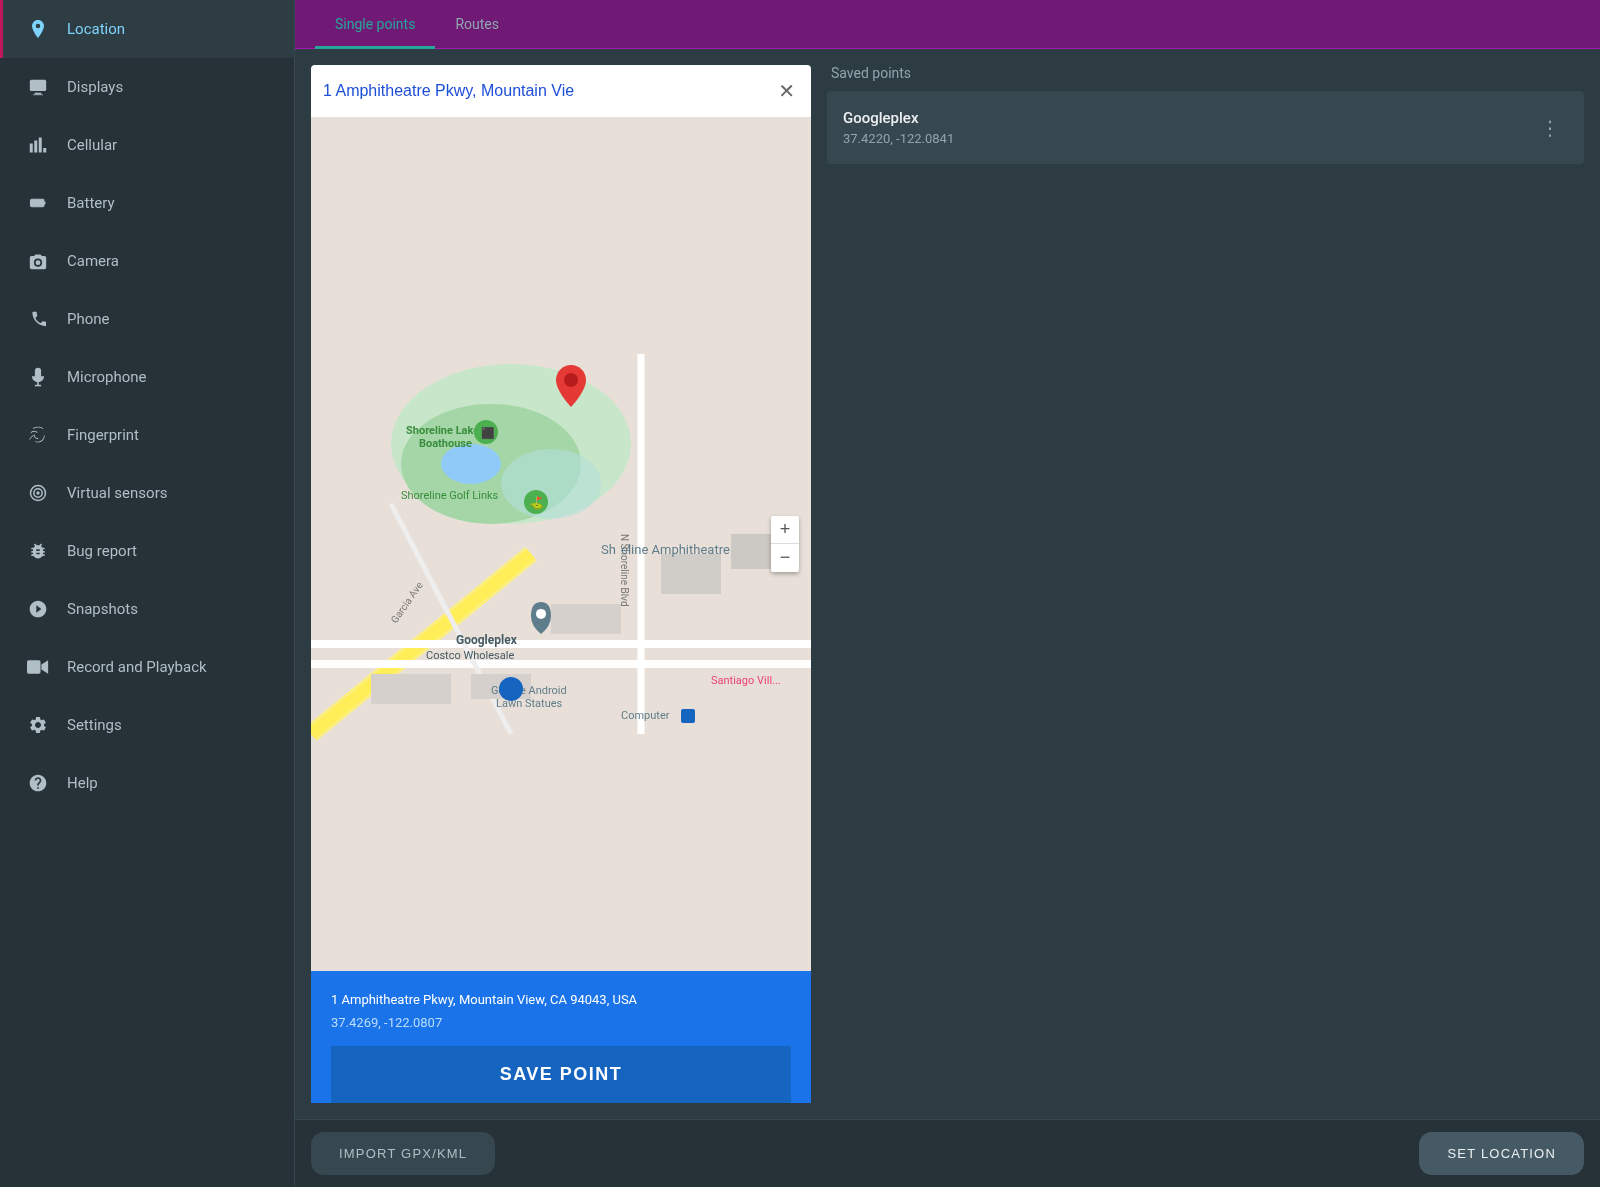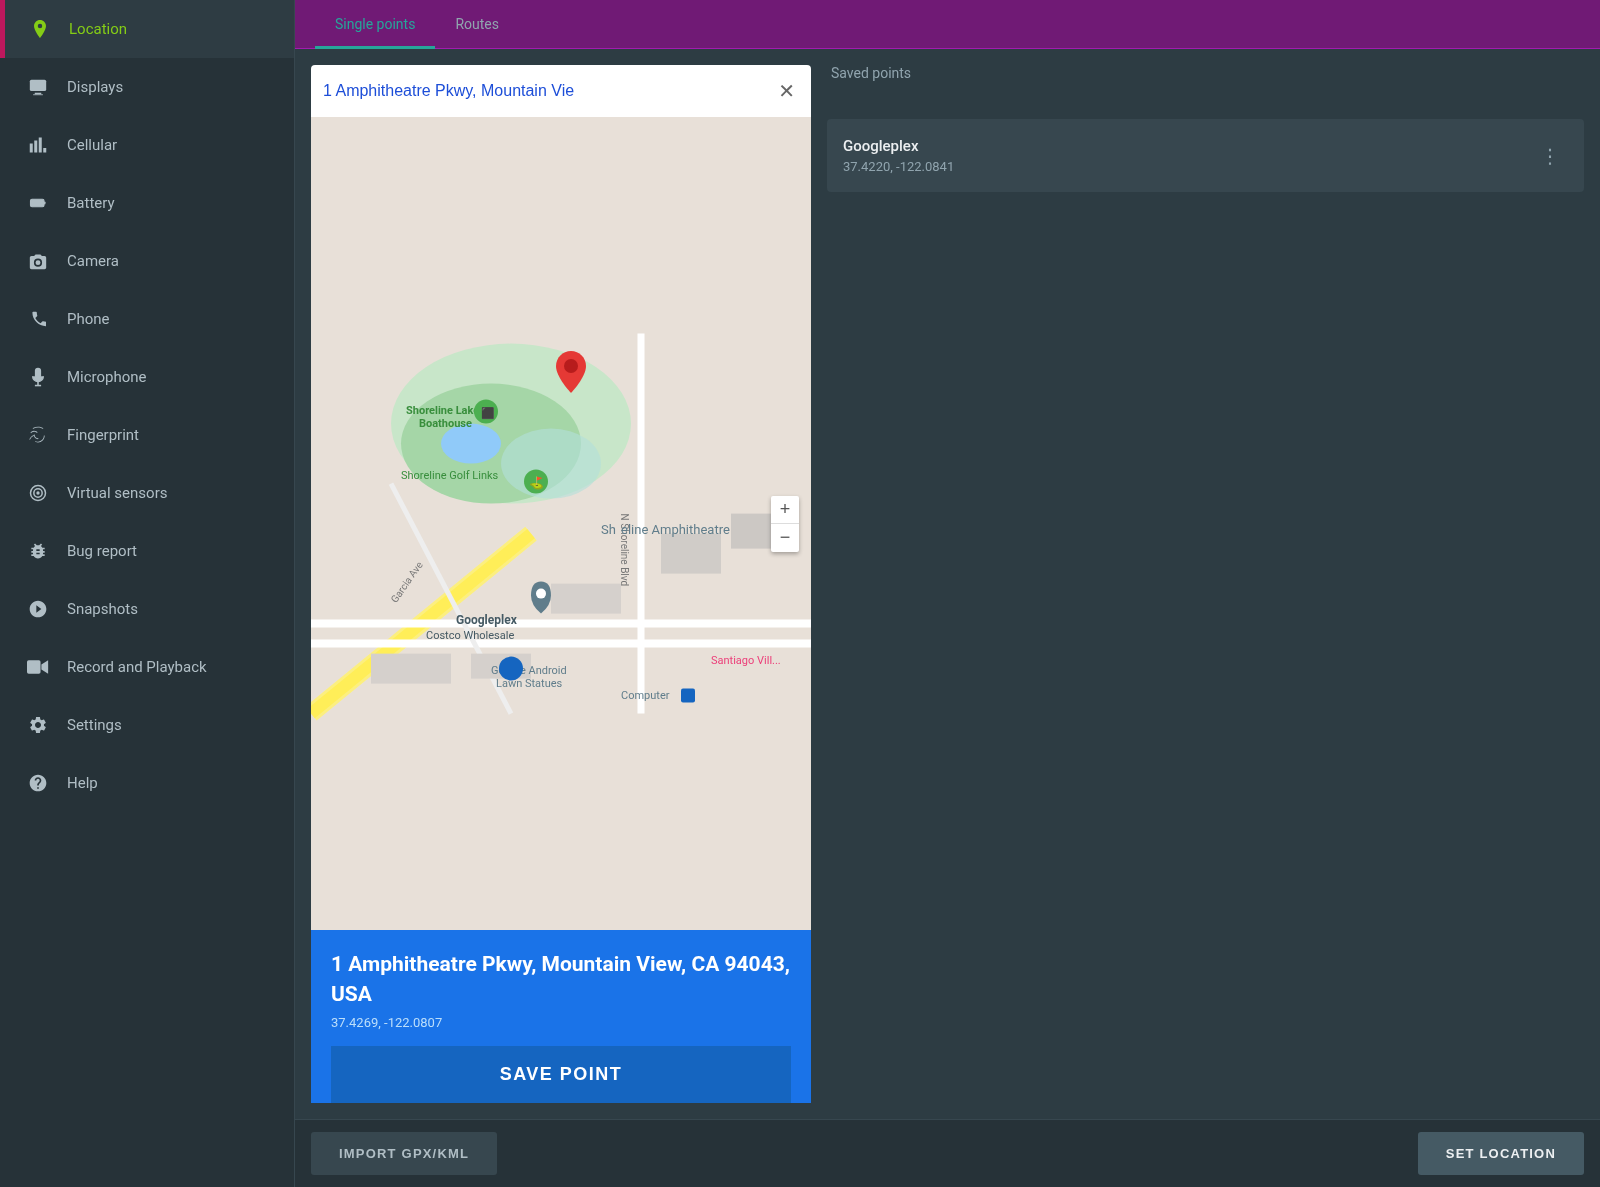--- a/index.html
+++ b/index.html
@@ -28,22 +28,22 @@
       display: flex;
       align-items: center;
       padding: 18px 24px;
       cursor: pointer;
       color: #b0bec5;
       font-size: 15px;
       gap: 18px;
       border-left: 3px solid transparent;
     }
     .sidebar-item.active {
-      color: #84cc16;
-      border-left: 5px solid #be185d;
+      color: #7dd3fc;
+      border-left: 3px solid #be185d;
       background: #2e3c43;
     }
     .sidebar-icon {
       width: 22px;
       height: 22px;
       display: flex;
       align-items: center;
       justify-content: center;
       flex-shrink: 0;
     }
@@ -181,22 +181,22 @@
       z-index: 6;
     }
 
     
     #address-card {
       background: #1a73e8;
       padding: 20px 20px 0;
       color: #fff;
     }
     #address-main {
-      font-size: 21px;
-      font-weight: 700;
+      font-size: 13px;
+      font-weight: 400;
       line-height: 1.4;
       margin-bottom: 6px;
     }
     #address-coords {
       font-size: 13px;
       color: #bbdefb;
       margin-bottom: 0;
     }
 
     #save-point-btn {
@@ -210,21 +210,20 @@
       letter-spacing: 1.5px;
       cursor: pointer;
       margin-top: 16px;
     }
 
     
     #saved-panel {
       flex: 1;
       display: flex;
       flex-direction: column;
-      gap: 28px;
     }
     #saved-title {
       font-size: 14px;
       color: #90a4ae;
       margin-bottom: 10px;
       padding: 0 4px;
     }
     #saved-list {
       background: #37474f;
       border-radius: 4px;
@@ -265,24 +264,24 @@
       padding: 12px 16px;
       background: #263238;
       border-top: 1px solid #37474f;
     }
     .bottom-btn {
       background: #37474f;
       color: #b0bec5;
       border: none;
       padding: 14px 28px;
       font-size: 13px;
-      font-weight: 700;
+      font-weight: 400;
       letter-spacing: 1.2px;
       cursor: pointer;
-      border-radius: 3px;
+      border-radius: 13px;
     }
     .bottom-btn.primary {
       background: #455a64;
       color: #eceff1;
     }
 
     
     svg { display: block; }
   </style>
 </head>

